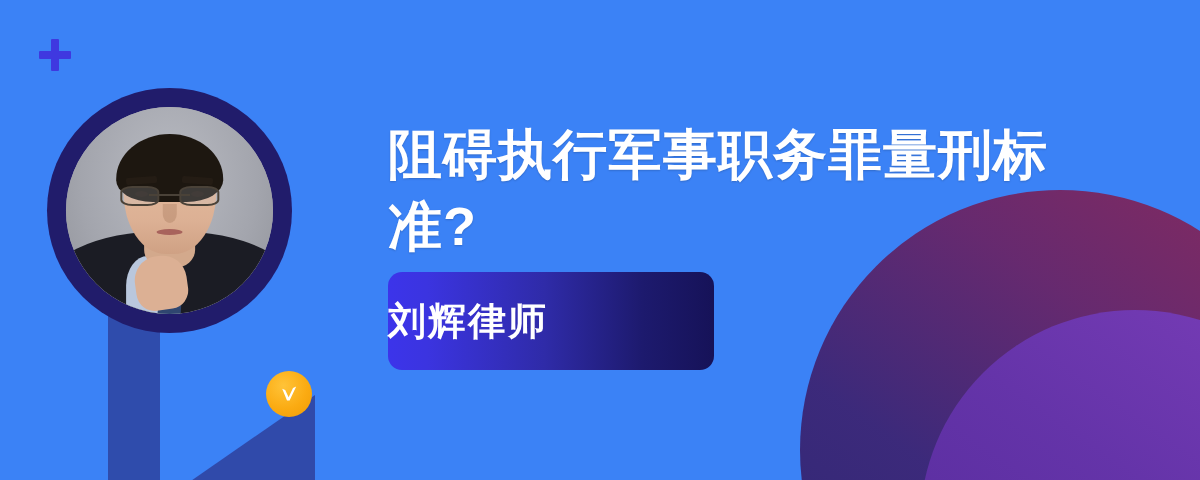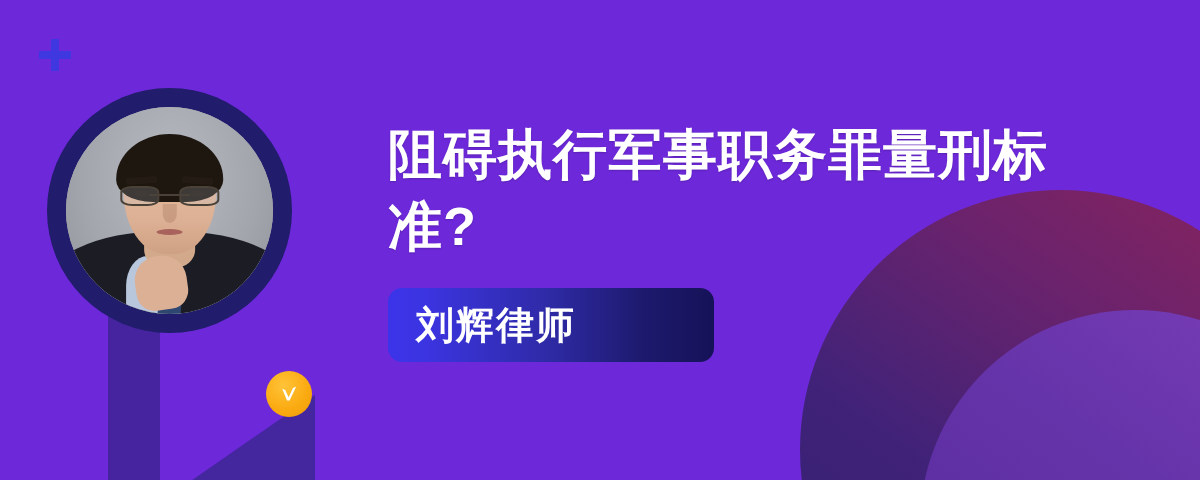--- a/index.html
+++ b/index.html
@@ -5,21 +5,21 @@
   * { margin:0; padding:0; box-sizing:border-box; }
   html, body {
     width:1200px; height:480px;
     background:#120e4f;
     font-family:"Liberation Sans", "DejaVu Sans", sans-serif;
     overflow:hidden;
   }
   .banner{
     position:relative;
     width:1200px; height:480px;
-    background:#6d28d9;
+    background:#3b82f6;
     overflow:hidden;
   }
 
   
   .bg-layer{ position:absolute; inset:0; overflow:hidden; }
 
   .deco-band{
     position:absolute;
     left:108px; top:300px;
     width:52px; height:220px;
@@ -193,26 +193,25 @@
     color:#ffffff;
     font-size:54px;
     font-weight:bold;
     line-height:72px;
     letter-spacing:1px;
     width:680px;
     text-shadow:0 1px 2px rgba(0,0,0,.18);
   }
   .cta{
     position:relative;
-    margin-top:26px;
-    width:326px; height:74px;
+    margin-top:10px;
+    width:326px; height:98px;
     border-radius:14px;
     background:linear-gradient(90deg,#3c34ea 0%,#3b34e0 12%,#2f2ba8 48%,#1d1a6e 78%,#161258 100%);
     display:flex; align-items:center;
-    padding-left:28px;
     cursor:pointer;
   }
   .cta-label{
     color:#ffffff;
     font-size:38px;
     font-weight:bold;
     letter-spacing:2px;
   }
 </style>
 </head>

